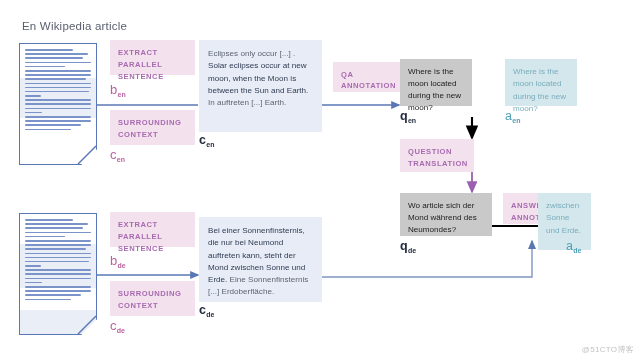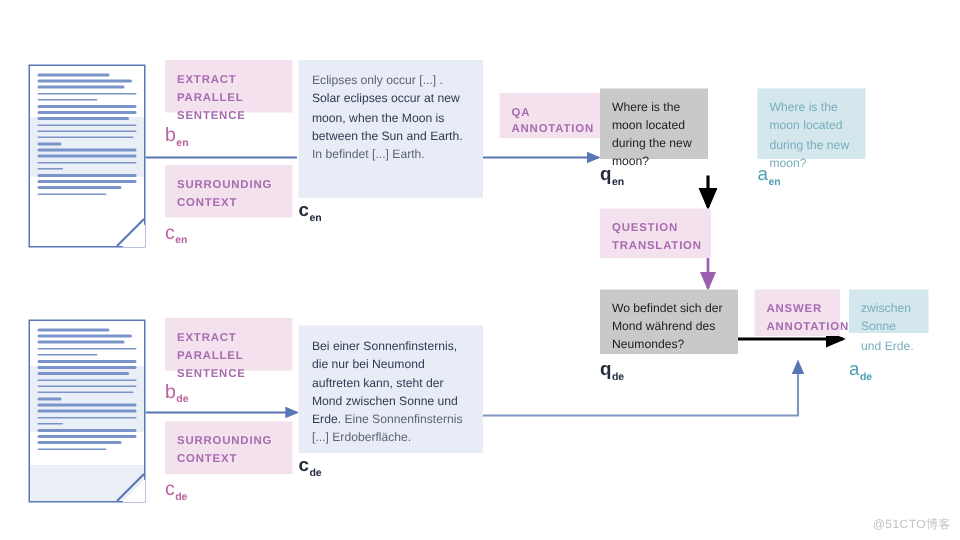--- a/index.html
+++ b/index.html
@@ -154,20 +154,21 @@
 
     <path d="M472,172 L472,192" stroke="#9b5fb0" stroke-width="1.8" fill="none" marker-end="url(#ah-purple)"></path>
 
     <path d="M97,275 L198,275" stroke="#5a77b5" stroke-width="1.3" fill="none" marker-end="url(#ah-blue)"></path>
 
     <path d="M322,277 L532,277 L532,241" stroke="#7e96c0" stroke-width="1.4" fill="none" marker-end="url(#ah-blue)"></path>
 
     <path d="M492,226 L562,226" stroke="#000000" stroke-width="1.9" fill="none" marker-end="url(#ah-black)"></path>
   </svg>
 
+  <div class="section-title" style="left:22px;top:20px;">En Wikipedia article</div>
 
   <div class="doc" style="left:19px;top:43px;">
     <div class="band" style="top:34px;height:40px;"></div>
     <div class="lines">
       <div class="ln" style="width:72%"></div>
       <div class="ln" style="width:96%"></div>
       <div class="ln" style="width:88%"></div>
       <div class="ln" style="width:100%"></div>
       <div class="ln" style="width:60%"></div>
       <div class="ln" style="width:100%"></div>
@@ -196,21 +197,21 @@
 
   <div class="vlab v-pink" style="left:110px;top:83px;"><span>b</span><sub>en</sub></div>
 
   <div class="pbox" style="left:110px;top:110px;width:85px;height:35px;">SURROUNDING CONTEXT</div>
 
   <div class="vlab v-pink" style="left:110px;top:148px;"><span>c</span><sub>en</sub></div>
 
   <div class="cbox" style="left:199px;top:40px;width:123px;height:92px;">
     <span>Eclipses only occur [...] .</span>
     <b>Solar eclipses occur at new moon, when the Moon is between the Sun and Earth.</b>
-    <span>In befindet [...] Earth.</span>
+    <span>In auftreten [...] Earth.</span>
   </div>
 
   <div class="vlab v-dark" style="left:199px;top:134px;"><span>c</span><sub>en</sub></div>
 
   <div class="pbox" style="left:333px;top:62px;width:77px;height:30px;line-height:1.5;">QA ANNOTATION</div>
 
   <div class="qbox" style="left:400px;top:59px;width:72px;height:47px;">Where is the moon located during the new moon?</div>
 
   <div class="vlab v-dark" style="left:400px;top:110px;"><span>q</span><sub>en</sub></div>
 
@@ -260,25 +261,25 @@
 
   <div class="vlab v-pink" style="left:110px;top:319px;"><span>c</span><sub>de</sub></div>
 
   <div class="cbox" style="left:199px;top:217px;width:123px;height:85px;">
     <b>Bei einer Sonnenfinsternis, die nur bei Neumond auftreten kann, steht der Mond zwischen Sonne und Erde.</b>
     <span>Eine Sonnenfinsternis [...] Erdoberfläche.</span>
   </div>
 
   <div class="vlab v-dark" style="left:199px;top:304px;"><span>c</span><sub>de</sub></div>
 
-  <div class="qbox" style="left:400px;top:193px;width:92px;height:43px;">Wo befindet sich der Mond während des Neumondes?</div>
+  <div class="qbox" style="left:400px;top:193px;width:92px;height:43px;">Wo article sich der Mond während des Neumondes?</div>
 
   <div class="vlab v-dark" style="left:400px;top:240px;"><span>q</span><sub>de</sub></div>
 
   <div class="pbox" style="left:503px;top:193px;width:57px;height:31px;">ANSWER ANNOTATION</div>
 
-  <div class="abox" style="left:566px;top:193px;width:53px;height:29px;">zwischen Sonne und Erde.</div>
+  <div class="abox" style="left:538px;top:193px;width:53px;height:57px;">zwischen Sonne und Erde.</div>
 
   <div class="vlab v-teal" style="left:566px;top:240px;"><span>a</span><sub>de</sub></div>
 
   <div class="wm">@51CTO博客</div>
 
 </div>
 
 </body></html>

